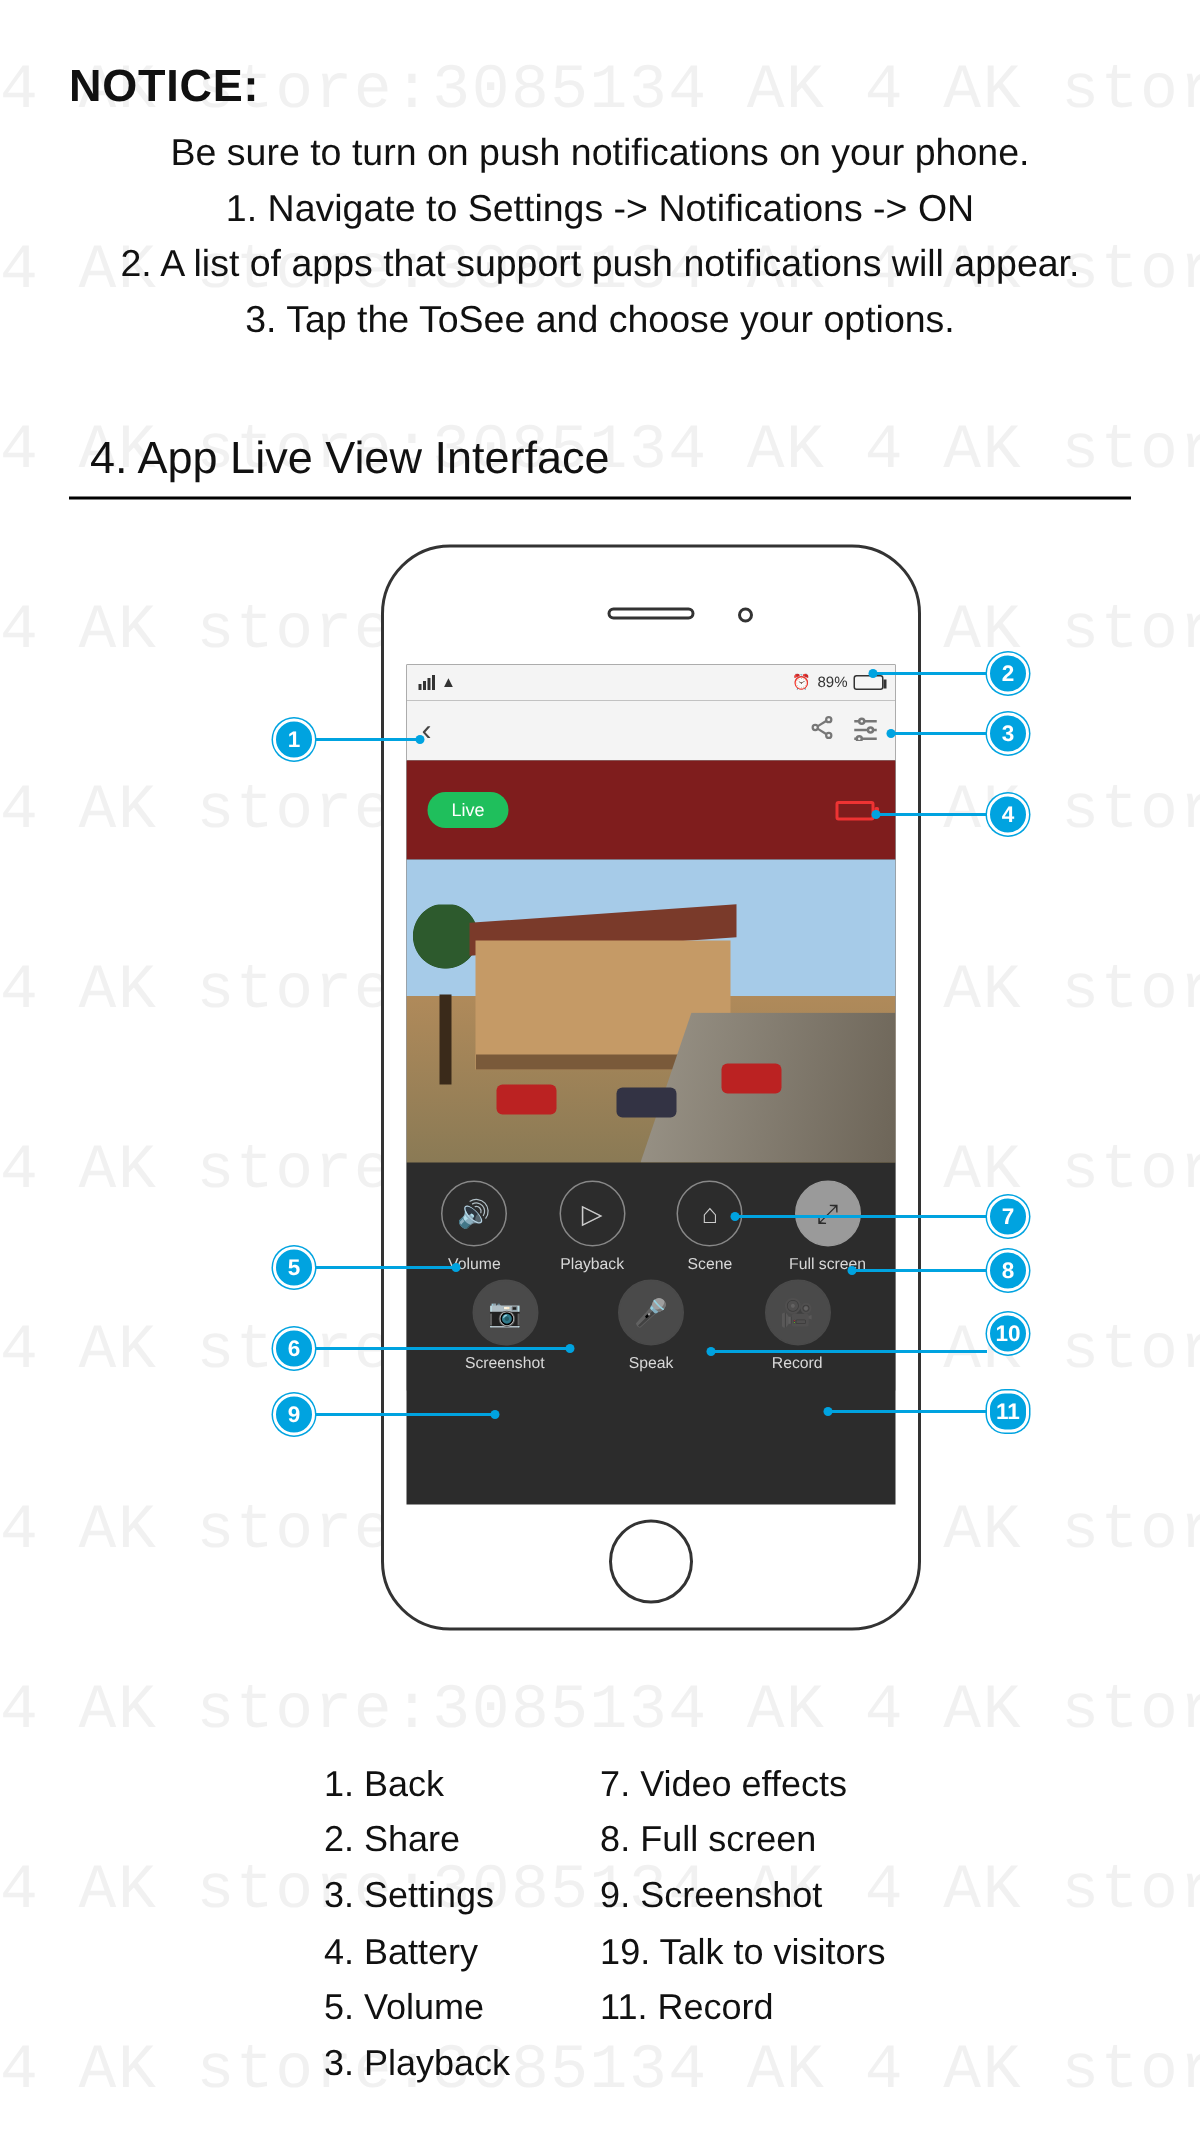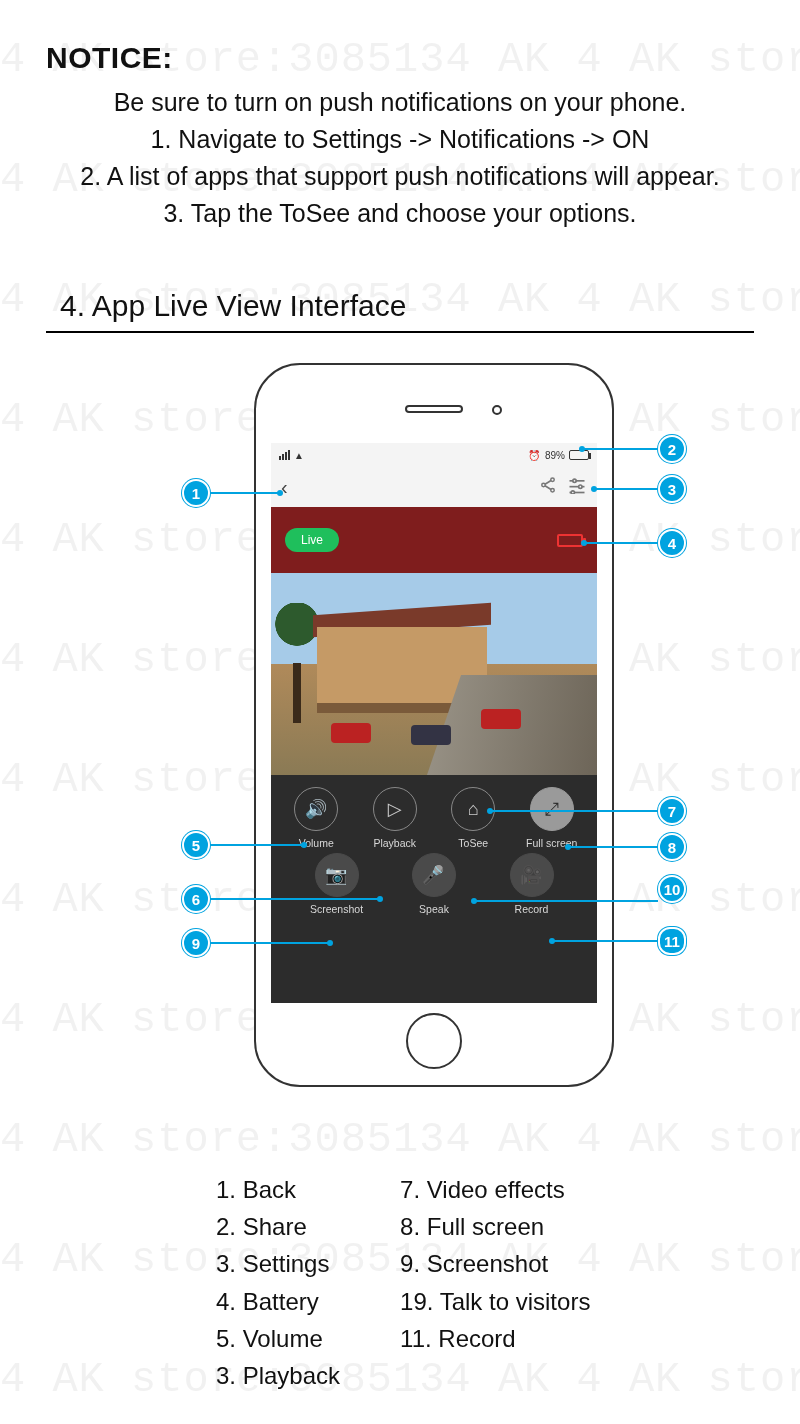--- a/index.html
+++ b/index.html
@@ -267,21 +267,21 @@
               <div class="cbtn">
                 <div class="circle">🔊</div>
                 <div class="clabel">Volume</div>
               </div>
               <div class="cbtn">
                 <div class="circle">▷</div>
                 <div class="clabel">Playback</div>
               </div>
               <div class="cbtn">
                 <div class="circle">⌂</div>
-                <div class="clabel">ToSee</div>
+                <div class="clabel">Scene</div>
               </div>
               <div class="cbtn">
                 <div class="circle solid">⤢</div>
                 <div class="clabel">Full screen</div>
               </div>
             </div>
             <div class="crow row3">
               <div class="cbtn">
                 <div class="circle filled">📷</div>
                 <div class="clabel">Screenshot</div>

